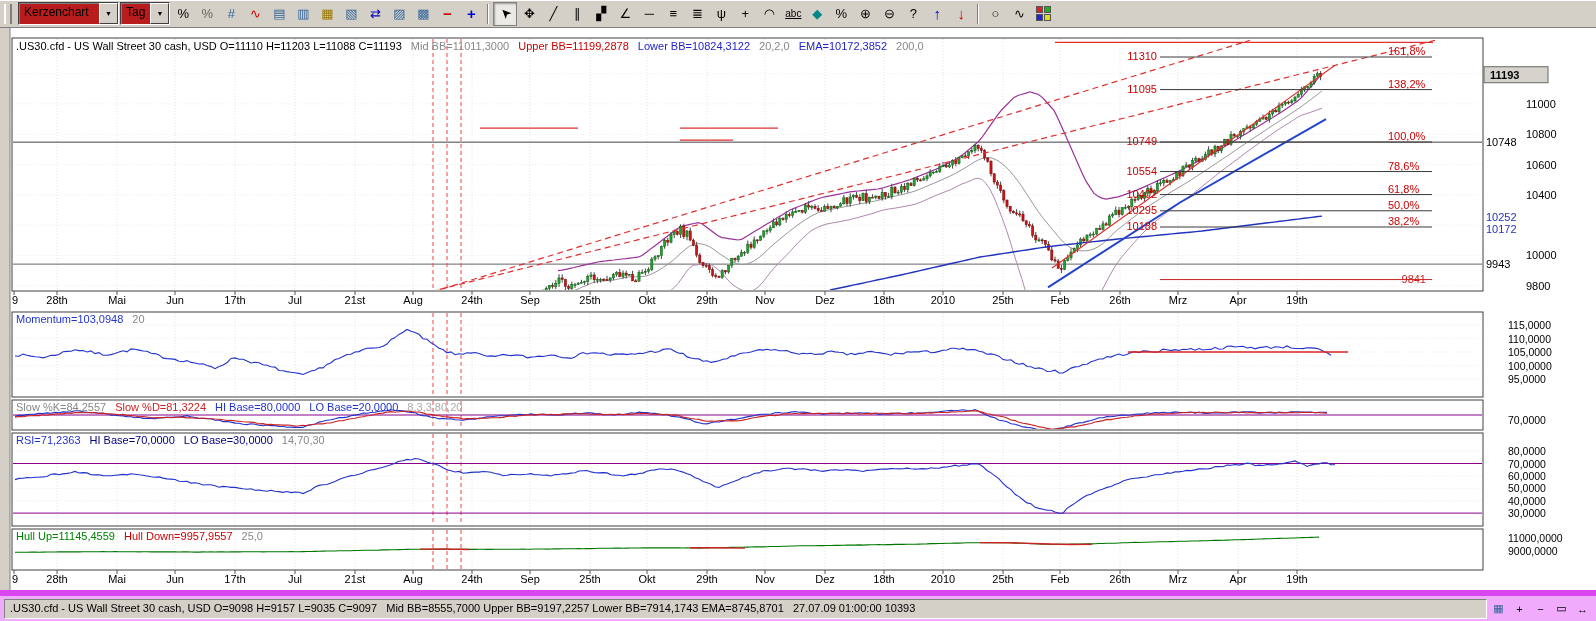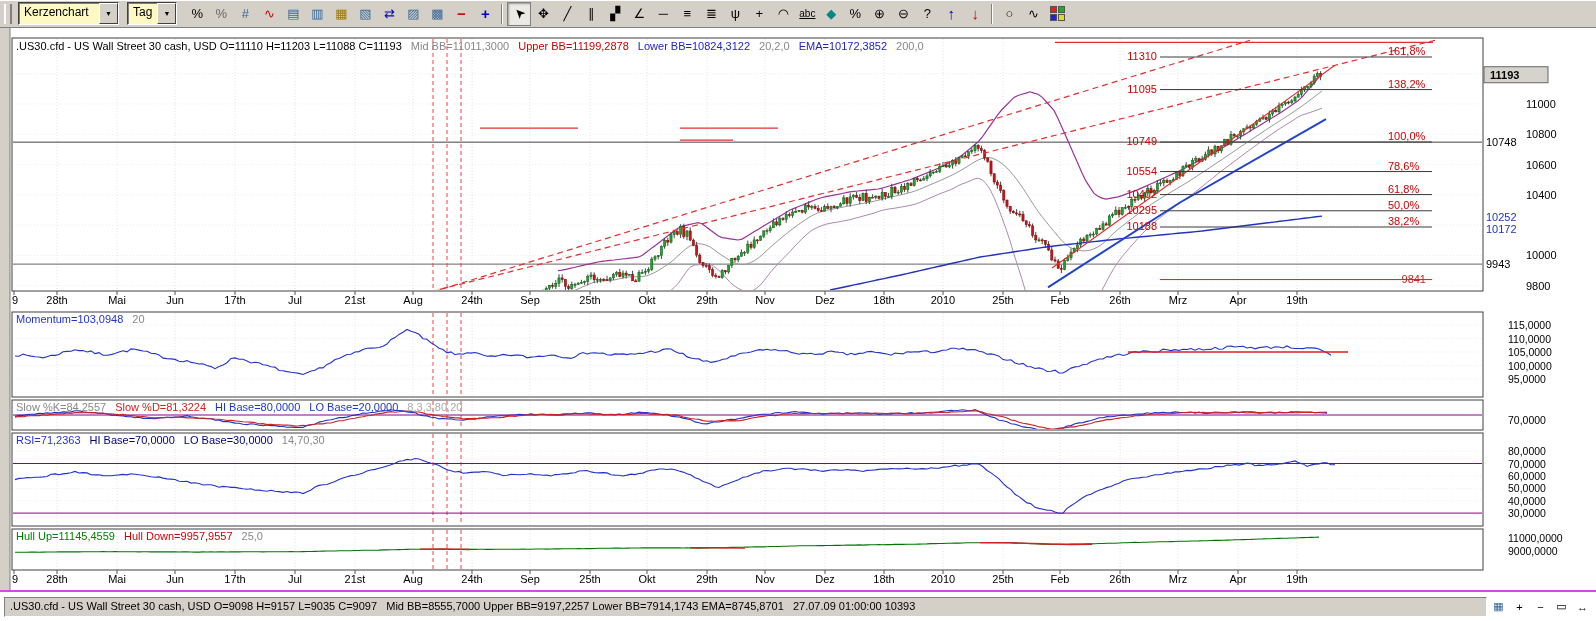--- a/index.html
+++ b/index.html
@@ -2,42 +2,42 @@
 <html><head>
 <meta charset="utf-8">
 <style>
   html,body{margin:0;padding:0;background:#d4d0c8;font-family:"Liberation Sans",sans-serif;}
   #app{position:relative;width:1596px;height:621px;background:#d4d0c8;overflow:hidden;}
   
   #toolbar{position:absolute;top:0;left:0;width:1596px;height:28px;box-sizing:border-box;
     display:flex;align-items:center;gap:1px;padding:0 3px;
     background:#d4d0c8;border-bottom:1px solid #808080;box-shadow:inset 0 1px 0 #ffffff;}
   .grip{width:4px;height:20px;border-left:2px solid #fff;border-right:2px solid #808080;margin:0 5px 0 1px;}
-  .combo{display:flex;align-items:stretch;height:21px;background:#fef9c3;border-top:1px solid #404040;border-left:1px solid #404040;
-    border-bottom:1px solid #fff;border-right:1px solid #fff;box-shadow:inset 1px 1px 0 #808080;margin-right:7px;}
+  .combo{display:flex;align-items:stretch;height:21px;background:#b91c1c;border-top:1px solid #404040;border-left:1px solid #404040;
+    border-bottom:1px solid #fff;border-right:1px solid #fff;box-shadow:inset 1px 1px 0 #808080;}
   .combo-text{padding:2px 5px 0 5px;font-size:12px;white-space:nowrap;}
   .combo-text.w{min-width:70px}
   .combo-btn{width:17px;background:#d4d0c8;border:1px solid;border-color:#fff #404040 #404040 #fff;
     font-size:7px;display:flex;align-items:center;justify-content:center;color:#000;}
   .tbtn{min-width:22px;height:22px;display:flex;align-items:center;justify-content:center;
     font-size:13px;color:#222;cursor:default;border:1px solid transparent;}
   .tbtn.small{font-size:10px}
   .tbtn.bold{font-weight:bold;font-size:15px}
   .tbtn.active{border:1px solid #808080;background:#eceae4;box-shadow:inset 1px 1px 2px #9a9a9a;}
   .tbtn .cursor-g{display:inline-block;transform:rotate(-135deg);}
   .tsep{width:0;height:20px;border-left:1px solid #808080;border-right:1px solid #fff;margin:0 4px;}
   .pal{display:grid;grid-template-columns:7px 7px;grid-template-rows:7px 7px;gap:1px;padding:2px;}
   .pal span{width:7px;height:7px;border:1px solid #555;box-sizing:border-box;}
   
   #chart-area{position:absolute;top:28px;left:0;width:1596px;height:562px;}
   svg{display:block}
   svg text{font-family:"Liberation Sans","DejaVu Sans",sans-serif;}
   
   #statusbar{position:absolute;left:0;top:590px;width:1596px;height:31px;box-sizing:border-box;
-    background:#ffffff;border-top:2px solid #d946ef;display:flex;align-items:center;padding:0 4px;}
+    background:#f0abfc;border-top:6px solid #d946ef;display:flex;align-items:center;padding:0 4px;}
   .status-field{flex:1;height:18px;border:1px solid;border-color:#808080 #fff #fff #808080;
     font-size:11px;line-height:17px;padding:0 5px;color:#000;white-space:pre;overflow:hidden;background:#d4d0c8;}
   .sbtn{width:19px;height:18px;display:flex;align-items:center;justify-content:center;font-size:11px;margin-left:2px;color:#333;}
 </style>
 </head>
 <body>
 
 <div id="app">
 
   <div id="toolbar">

